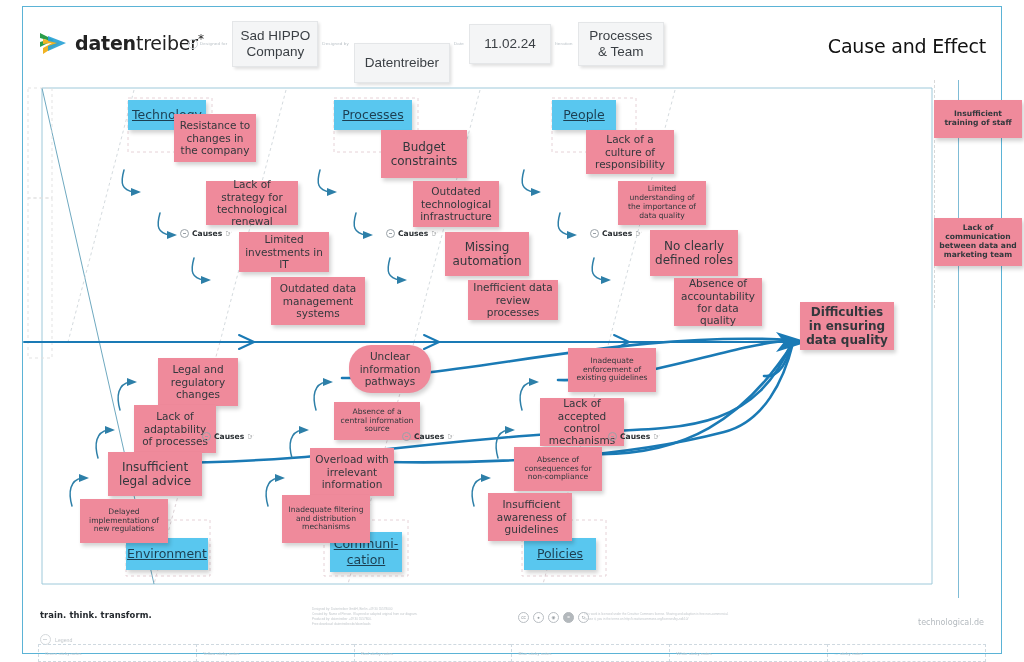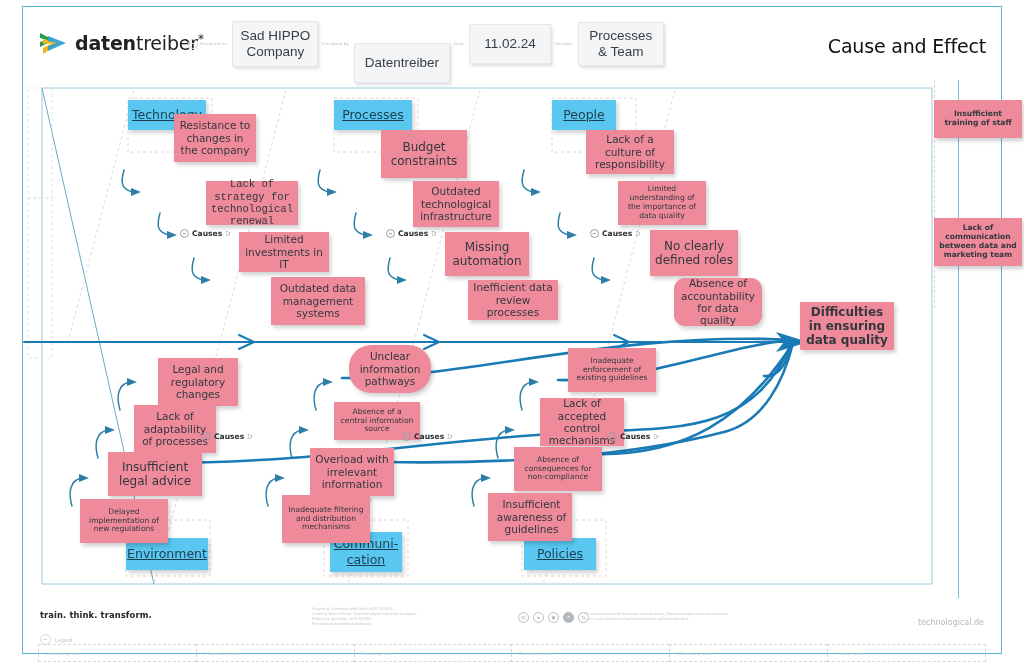--- a/index.html
+++ b/index.html
@@ -369,33 +369,33 @@
 
     <div class="note blue" style="left:104px;top:20px;width:78px;height:30px;">Technology</div>
     <div class="note blue" style="left:310px;top:20px;width:78px;height:30px;">Processes</div>
     <div class="note blue" style="left:528px;top:20px;width:64px;height:30px;">People</div>
 
     <div class="note blue" style="left:102px;top:458px;width:82px;height:32px;">Environment</div>
     <div class="note blue" style="left:306px;top:452px;width:72px;height:40px;line-height:1.25;">Communi-cation</div>
     <div class="note blue" style="left:500px;top:458px;width:72px;height:32px;">Policies</div>
 
     <div class="note pink sz-m" style="left:150px;top:34px;width:82px;height:48px;">Resistance to changes in the company</div>
-    <div class="note pink sz-m" style="left:182px;top:101px;width:92px;height:44px;font-family:Liberation Mono, monospace;">Lack of strategy for technological renewal</div>
+    <div class="note pink sz-m" style="left:182px;top:101px;width:92px;height:44px;">Lack of strategy for technological renewal</div>
     <div class="note pink sz-m" style="left:215px;top:152px;width:90px;height:40px;">Limited investments in IT</div>
     <div class="note pink sz-m" style="left:247px;top:197px;width:94px;height:48px;">Outdated data management systems</div>
 
     <div class="note pink sz-l" style="left:357px;top:50px;width:86px;height:48px;">Budget constraints</div>
     <div class="note pink sz-m" style="left:389px;top:101px;width:86px;height:46px;">Outdated technological infrastructure</div>
     <div class="note pink sz-l" style="left:421px;top:152px;width:84px;height:44px;">Missing automation</div>
     <div class="note pink sz-m" style="left:444px;top:200px;width:90px;height:40px;">Inefficient data review processes</div>
 
     <div class="note pink sz-m" style="left:562px;top:50px;width:88px;height:44px;">Lack of a culture of responsibility</div>
     <div class="note pink sz-s" style="left:594px;top:101px;width:88px;height:44px;">Limited understanding of the importance of data quality</div>
     <div class="note pink sz-l" style="left:626px;top:150px;width:88px;height:46px;">No clearly defined roles</div>
-    <div class="note pink sz-m" style="left:650px;top:198px;width:88px;height:48px;border-radius:11px;">Absence of accountability for data quality</div>
+    <div class="note pink sz-m" style="left:650px;top:198px;width:88px;height:48px;">Absence of accountability for data quality</div>
 
     <div class="note pink sz-m" style="left:134px;top:278px;width:80px;height:48px;">Legal and regulatory changes</div>
     <div class="note pink sz-m" style="left:110px;top:325px;width:82px;height:48px;">Lack of adaptability of processes</div>
     <div class="note pink sz-l" style="left:84px;top:372px;width:94px;height:44px;">Insufficient legal advice</div>
     <div class="note pink sz-s" style="left:56px;top:419px;width:88px;height:44px;">Delayed implementation of new regulations</div>
 
     <div class="note pink sz-m" style="left:325px;top:265px;width:82px;height:48px;border-radius:22px;">Unclear information pathways</div>
     <div class="note pink sz-s" style="left:310px;top:322px;width:86px;height:38px;">Absence of a central information source</div>
     <div class="note pink sz-m" style="left:286px;top:368px;width:84px;height:48px;">Overload with irrelevant information</div>
     <div class="note pink sz-s" style="left:258px;top:415px;width:88px;height:48px;">Inadequate filtering and distribution mechanisms</div>

